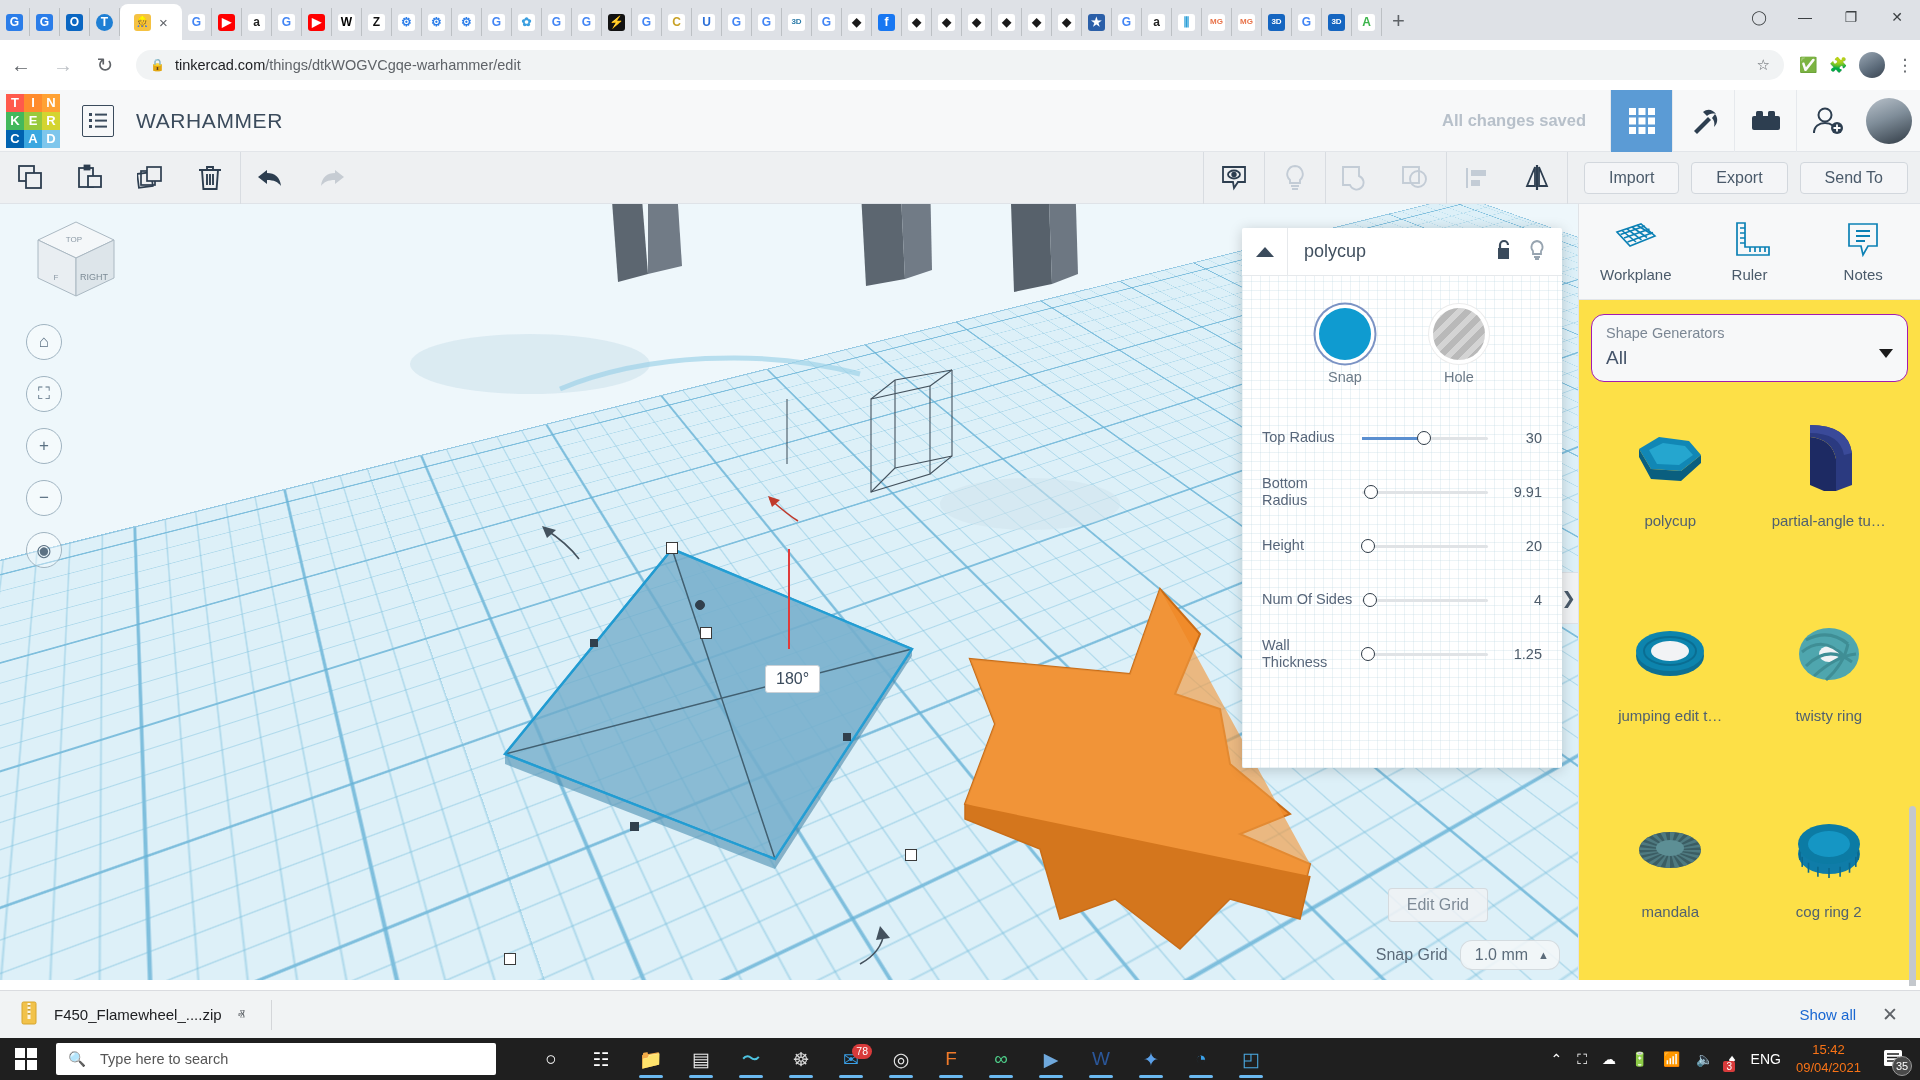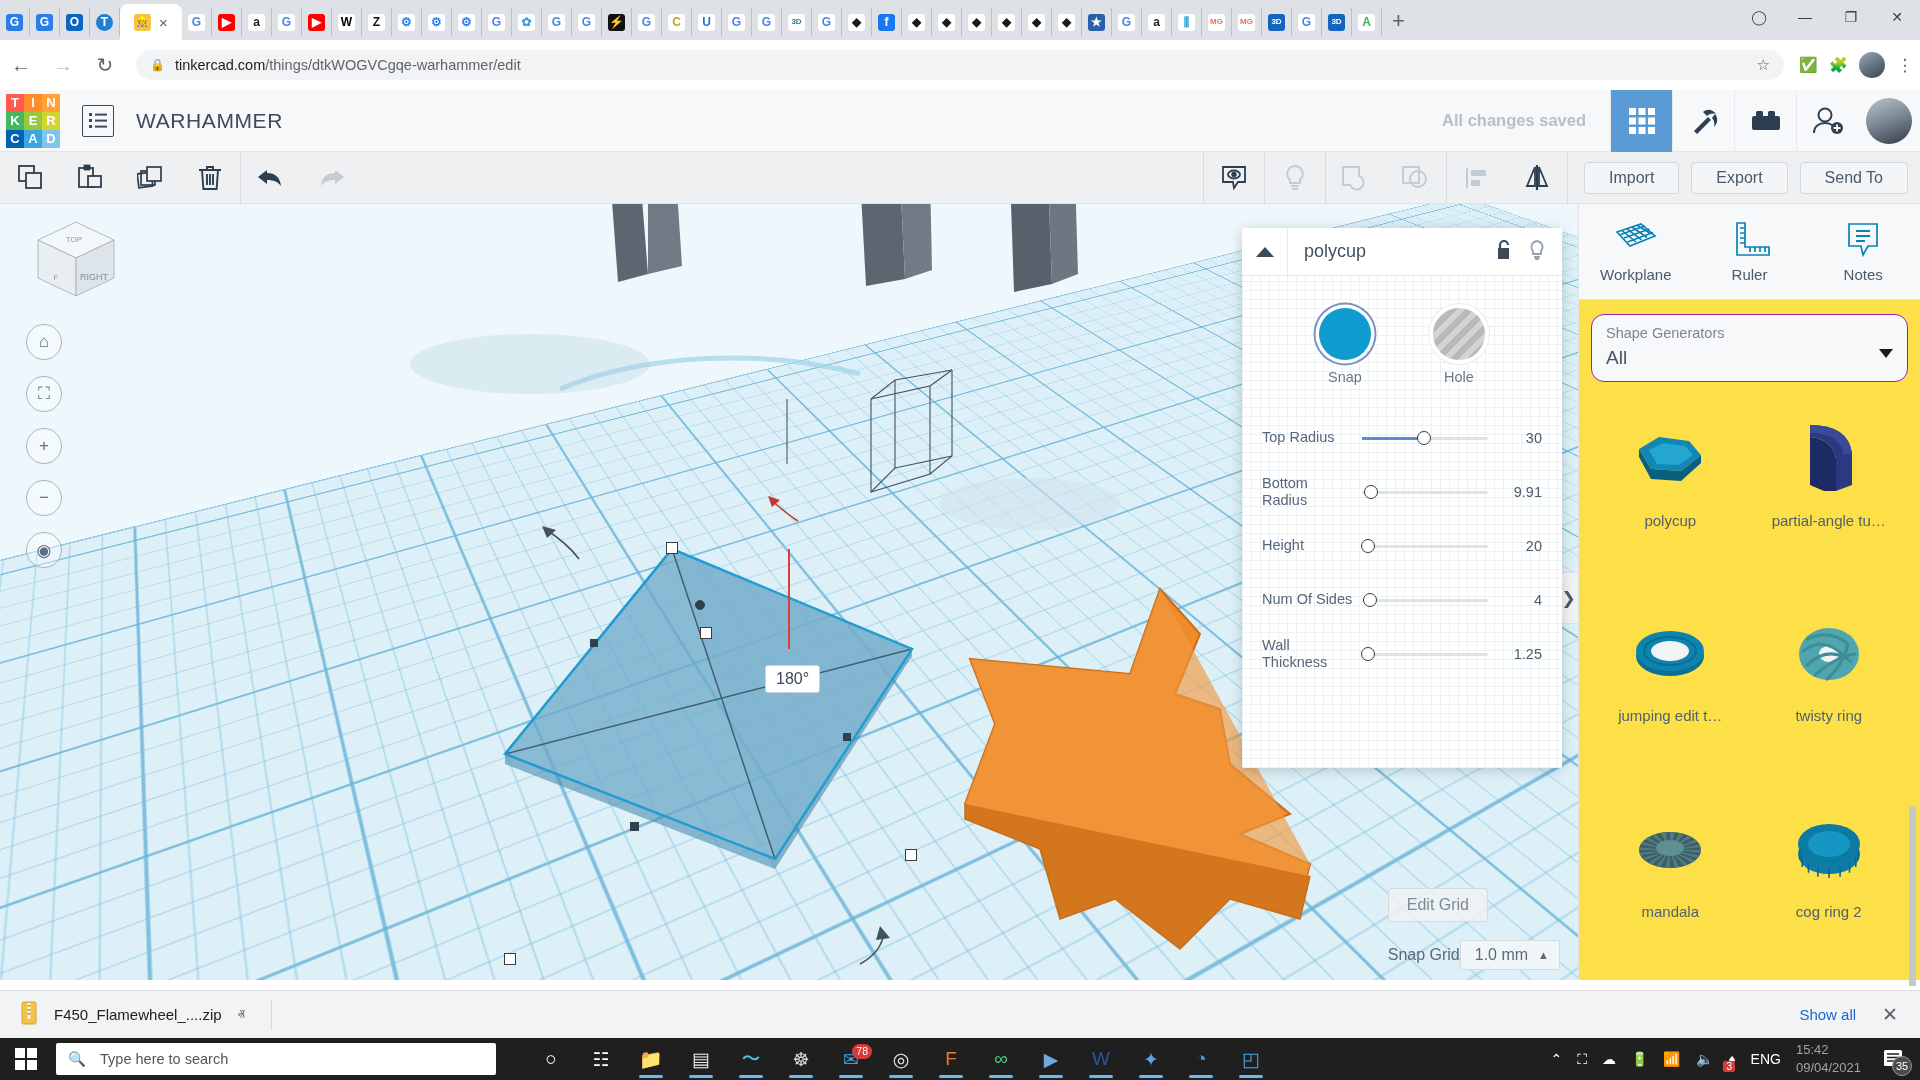--- a/index.html
+++ b/index.html
@@ -159,21 +159,21 @@
     position: absolute; right: 90px; bottom: 58px; background: rgba(240,242,244,.82);
     border: 1px solid rgba(210,215,220,.9); border-radius: 4px;
     padding: 7px 18px; color: #7d8a96; font-size: 16px;
   }
   .snap-wrap {
     position: absolute; right: 18px; bottom: 10px; display: flex; align-items: center;
     color: #5b6b7a; font-size: 16px;
   }
   .snap-val {
     background: rgba(245,247,248,.85); border: 1px solid rgba(205,212,218,.8);
-    border-radius: 2px; padding: 5px 10px 5px 14px; margin-left: 0;
+    border-radius: 12px; padding: 5px 10px 5px 14px; margin-left: 12px;
     display: flex; align-items: center; gap: 10px;
   }
   .panel-arrow {
     position: absolute; right: 0; top: 368px; width: 20px; height: 52px;
     background: #f0f2f4; border: 1px solid #dde1e6; border-right: none;
     border-radius: 5px 0 0 5px; display: flex; align-items: center;
     justify-content: center; color: #4a5a6a; font-size: 17px;
   }
 
   
@@ -308,21 +308,21 @@
     height: 3px; background: #6bb9f0; border-radius: 2px;
   }
   .tb-badge {
     position: absolute; right: 4px; top: 6px; background: #d83b3b; color: #fff;
     font-size: 10.5px; border-radius: 8px; padding: 1px 4px; line-height: 1.2;
   }
   .tb-tray {
     margin-left: auto; display: flex; align-items: center; gap: 15px;
     color: #fff; font-size: 14px; margin-right: 10px;
   }
-  .tb-clock { font-size: 13px; line-height: 1.35; color: #a3a3a3; }
+  .tb-clock { text-align: center; font-size: 13px; line-height: 1.35; color: #f97316; }
   .tb-notif { position: relative; width: 34px; text-align: center; }
   .tb-notifnum {
     position: absolute; right: -2px; bottom: -6px; width: 20px; height: 20px;
     border-radius: 50%; background: #4a4a4a; color: #fff; font-size: 11px;
     display: flex; align-items: center; justify-content: center;
     border: 1px solid #9a9a9a;
   }
 </style>
 </head>
 <body>

